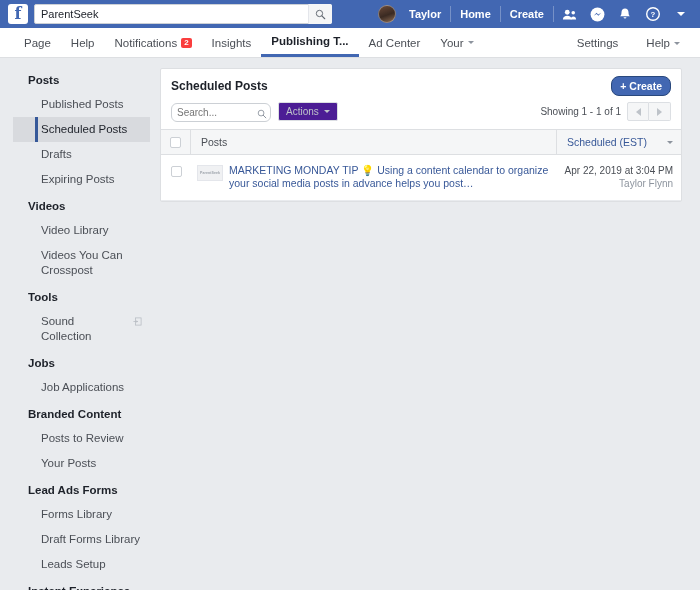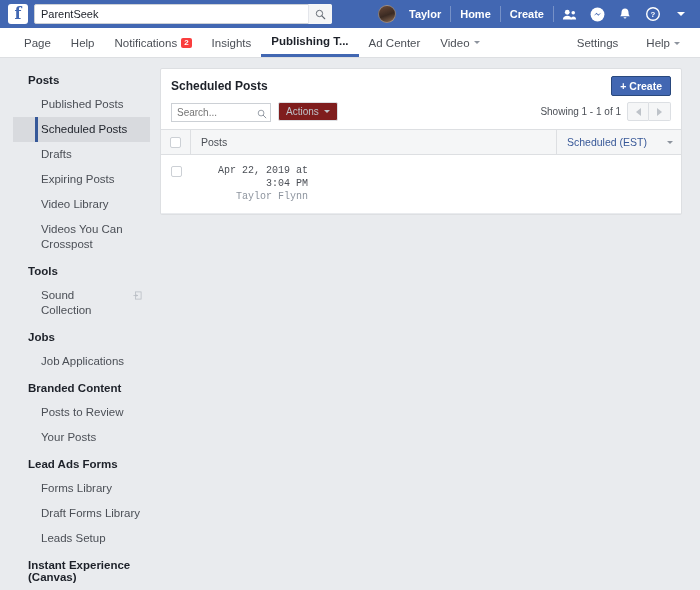--- a/index.html
+++ b/index.html
@@ -226,57 +226,57 @@
     font-size: 12px;
     font-weight: bold;
     color: #1d2129;
   }
   .create-btn {
     background: #4267b2;
     color: #ffffff;
     font-size: 10.5px;
     font-weight: bold;
     border: 1px solid #29487d;
-    border-radius: 2px;
+    border-radius: 8px;
     padding: 3px 8px;
     cursor: pointer;
     font-family: "Liberation Sans", sans-serif;
   }
   .toolbar {
     display: flex;
     align-items: center;
     justify-content: space-between;
     padding: 0 10px 8px 10px;
   }
   .toolbar-left { display: flex; align-items: center; gap: 7px; }
   .tb-search {
     position: relative;
     width: 100px; height: 19px;
   }
   .tb-search input {
     width: 100%; height: 19px;
     border: 1px solid #ccd0d5;
-    border-radius: 0;
+    border-radius: 6px;
     font-size: 10px;
     color: #1d2129;
     padding: 0 18px 0 5px;
     outline: none;
     background: #ffffff;
     font-family: "Liberation Sans", sans-serif;
   }
   .tb-search .mag {
     position: absolute;
     right: 4px; top: 3px;
     pointer-events: none;
   }
   .actions-btn {
     height: 19px;
     border: 1px solid #dcdfe3;
     border-radius: 2px;
-    background: #7f1d1d;
+    background: #4c1d95;
     color: #bec3c9;
     font-size: 10px;
     padding: 0 7px;
     display: flex;
     align-items: center;
     gap: 5px;
     cursor: default;
     font-family: "Liberation Sans", sans-serif;
   }
   .caret-dis {
@@ -402,21 +402,20 @@
     line-height: 13px;
     color: #385898;
     cursor: pointer;
     min-width: 0;
   }
   .sched-cell {
     width: 125px;
     flex: none;
     text-align: right;
     padding: 0 8px 0 6px;
-    font-family: Liberation Mono, monospace;
   }
   .sched-date {
     font-size: 10px;
     color: #4b4f56;
     line-height: 13px;
   }
   .sched-author {
     font-size: 10px;
     color: #8d949e;
     line-height: 13px;
@@ -493,21 +492,21 @@
   <div class="navitem">
     <span>Insights</span>
   </div>
   <div class="navitem active">
     <span>Publishing T...</span>
   </div>
   <div class="navitem">
     <span>Ad Center</span>
   </div>
   <div class="navitem">
-    <span>Video</span>
+    <span>Your</span>
     <span class="caret-gray"></span>
   </div>
 
   <div class="navright">
     <div class="navitem">
       <span>Settings</span>
     </div>
     <div class="navitem">
       <span>Help</span>
       <span class="caret-gray"></span>
@@ -526,20 +525,21 @@
     <div class="sb-item selected">
       <span>Scheduled Posts</span>
     </div>
     <div class="sb-item">
       <span>Drafts</span>
     </div>
     <div class="sb-item">
       <span>Expiring Posts</span>
     </div>
 
+    <div class="sb-group-title">Videos</div>
     <div class="sb-item">
       <span>Video Library</span>
     </div>
     <div class="sb-item">
       <span>Videos You Can Crosspost</span>
     </div>
 
     <div class="sb-group-title">Tools</div>
     <div class="sb-item">
       <span>Sound Collection</span>
@@ -625,20 +625,26 @@
         <div class="th-sched">
           <span>Scheduled (EST)</span>
           <span class="caret-blue"></span>
         </div>
       </div>
 
       <div class="trow">
         <div class="row-check">
           <div class="cbox"></div>
         </div>
+        <div class="post-cell">
+          <div class="thumb">
+            <span>ParentSeek</span>
+          </div>
+          <div class="post-text">MARKETING MONDAY TIP 💡 Using a content calendar to organize your social media posts in advance helps you post…</div>
+        </div>
         <div class="sched-cell">
           <div class="sched-date">Apr 22, 2019 at 3:04 PM</div>
           <div class="sched-author">Taylor Flynn</div>
         </div>
       </div>
 
     </div>
   </div>
 </div>
 

